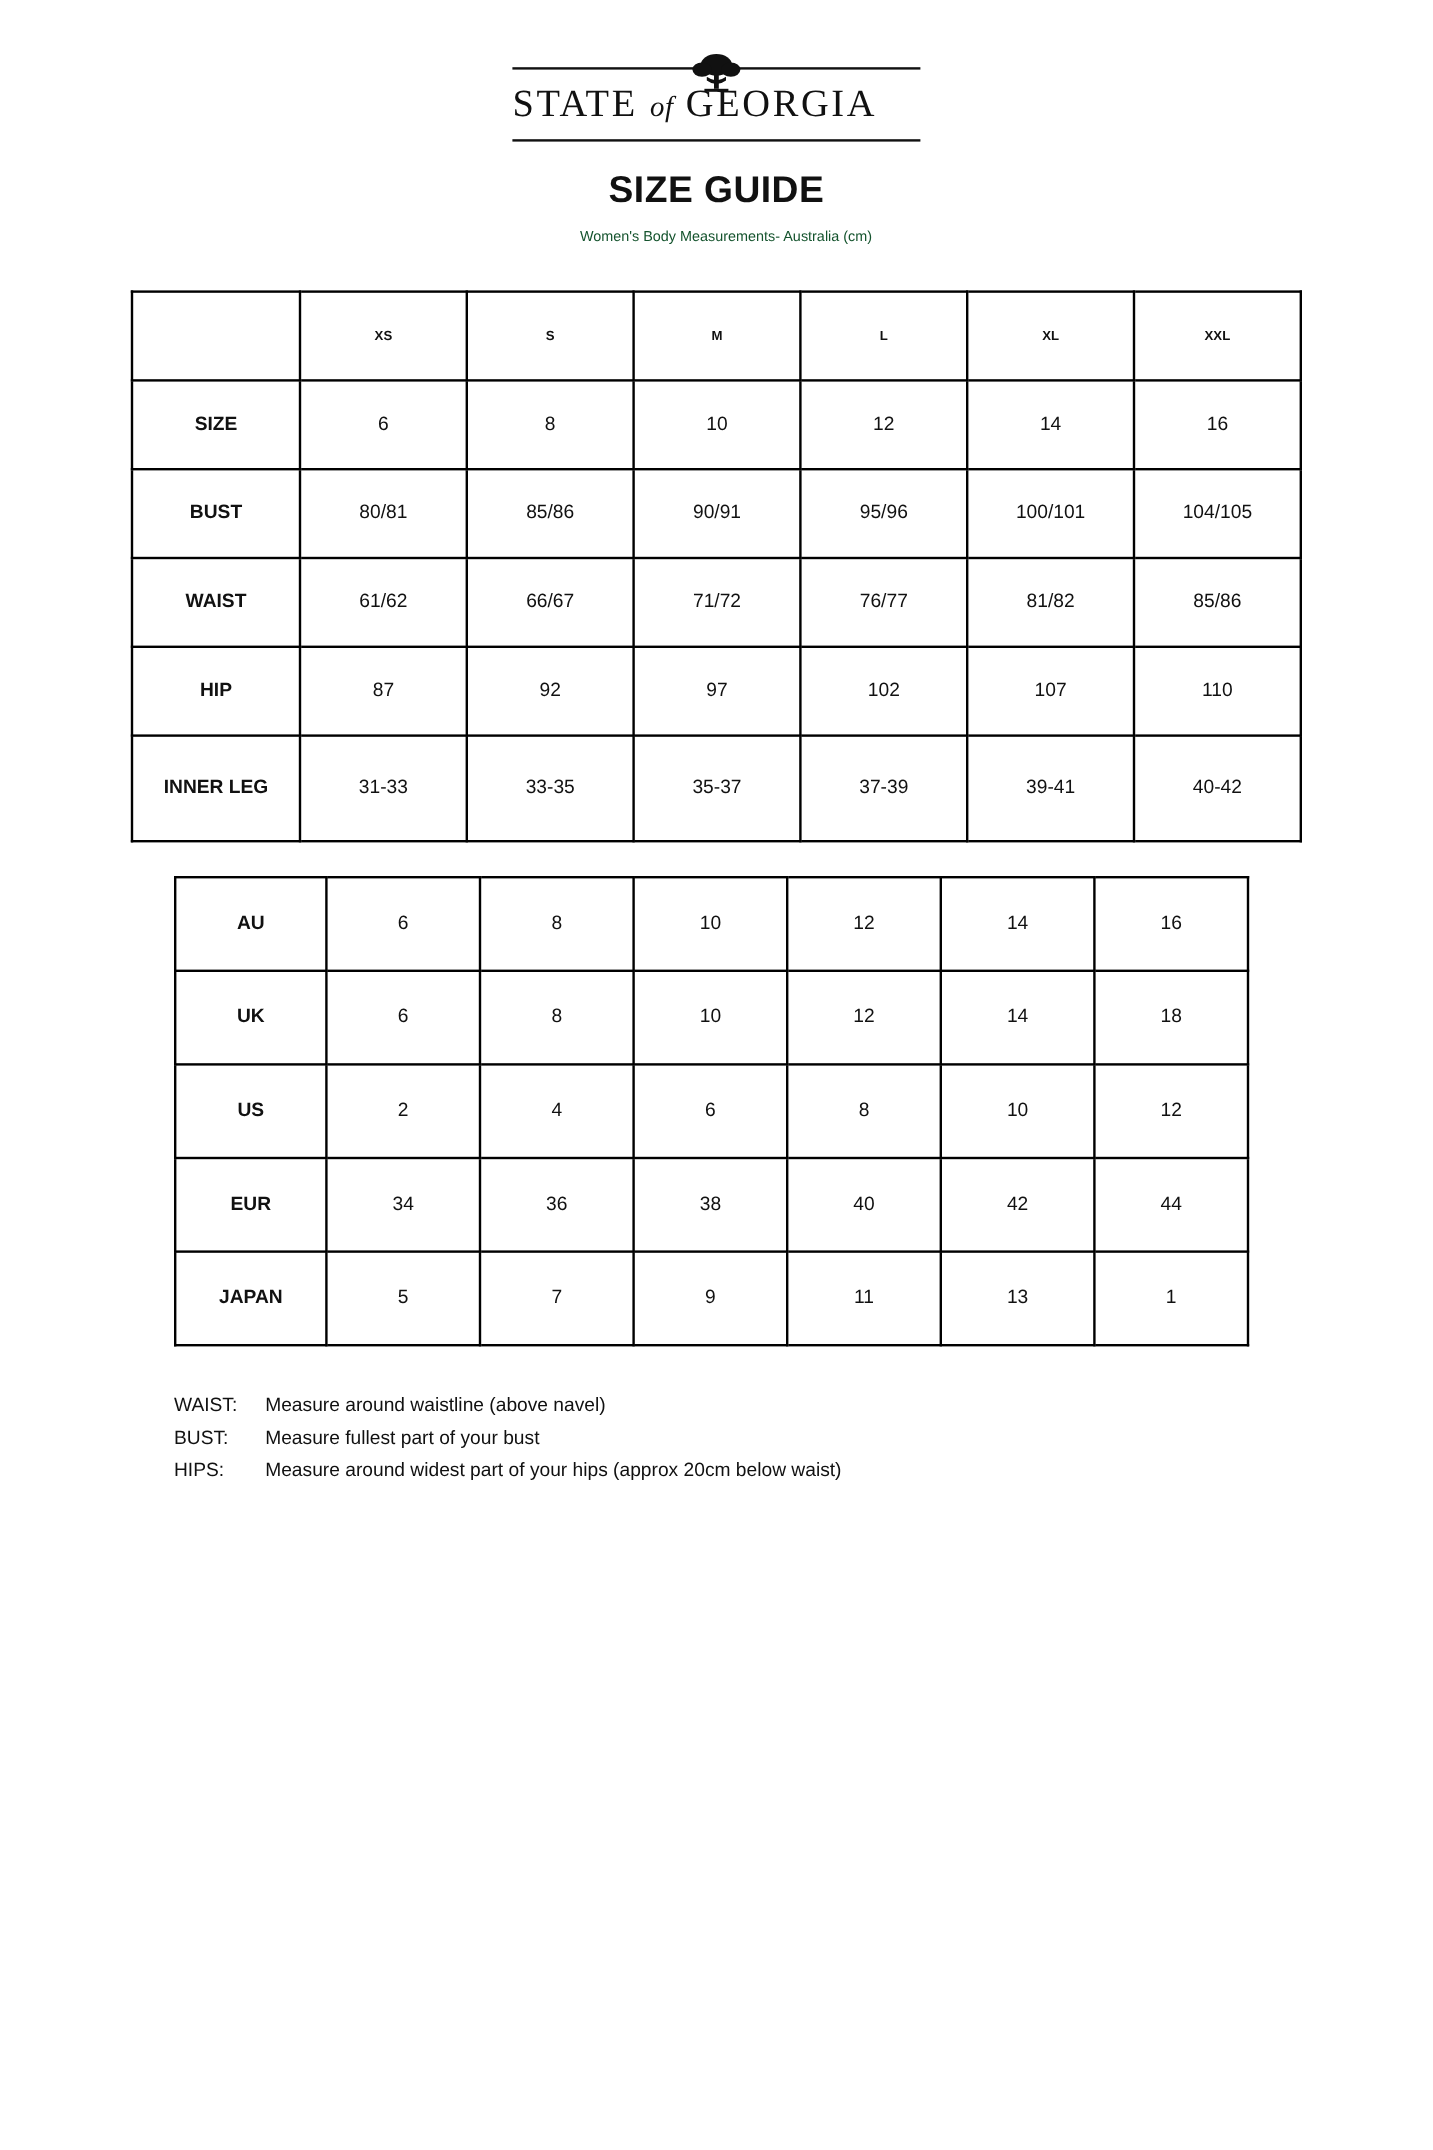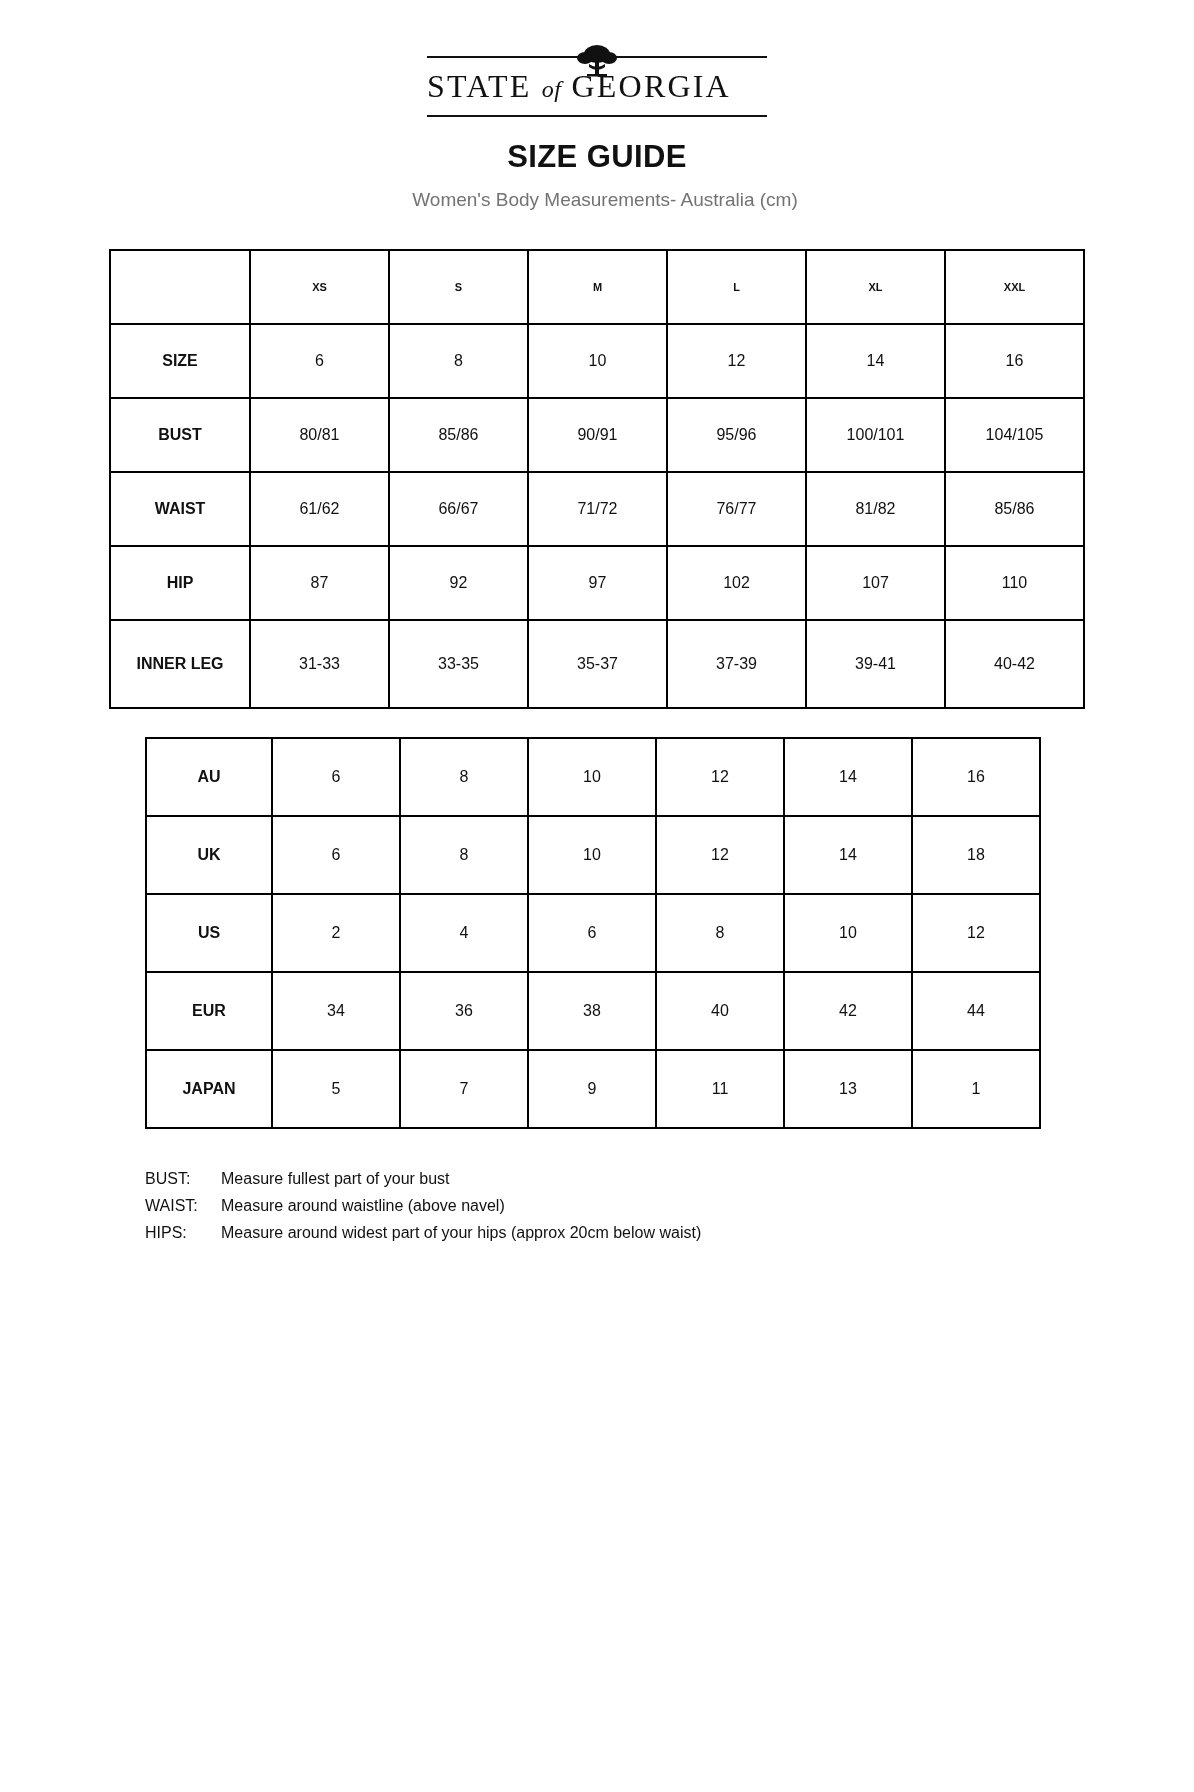--- a/index.html
+++ b/index.html
@@ -60,23 +60,23 @@
 
   .doc-title {
     text-align: center;
     font-size: 31px;
     font-weight: bold;
     letter-spacing: 0.4px;
     margin-top: 22px;
   }
   .doc-subtitle {
     text-align: center;
-    font-size: 19px;
+    font-size: 12px;
     margin-top: 14px;
-    color: #737373;
+    color: #14532d;
     margin-left: 16px;
   }
 
   
   table {
     border-collapse: collapse;
     table-layout: fixed;
   }
   table td, table th {
     border: 2px solid #000000;
@@ -288,26 +288,26 @@
         <td>9</td>
         <td>11</td>
         <td>13</td>
         <td>1</td>
       </tr>
     </tbody>
   </table>
 
   <div class="notes">
     <div class="note-row">
+      <span class="note-key">WAIST:</span>
+      <span class="note-text">Measure around waistline (above navel)</span>
+    </div>
+    <div class="note-row">
       <span class="note-key">BUST:</span>
       <span class="note-text">Measure fullest part of your bust</span>
-    </div>
-    <div class="note-row">
-      <span class="note-key">WAIST:</span>
-      <span class="note-text">Measure around waistline (above navel)</span>
     </div>
     <div class="note-row">
       <span class="note-key">HIPS:</span>
       <span class="note-text">Measure around widest part of your hips (approx 20cm below waist)</span>
     </div>
   </div>
 
 </div>
 
 </body></html>

